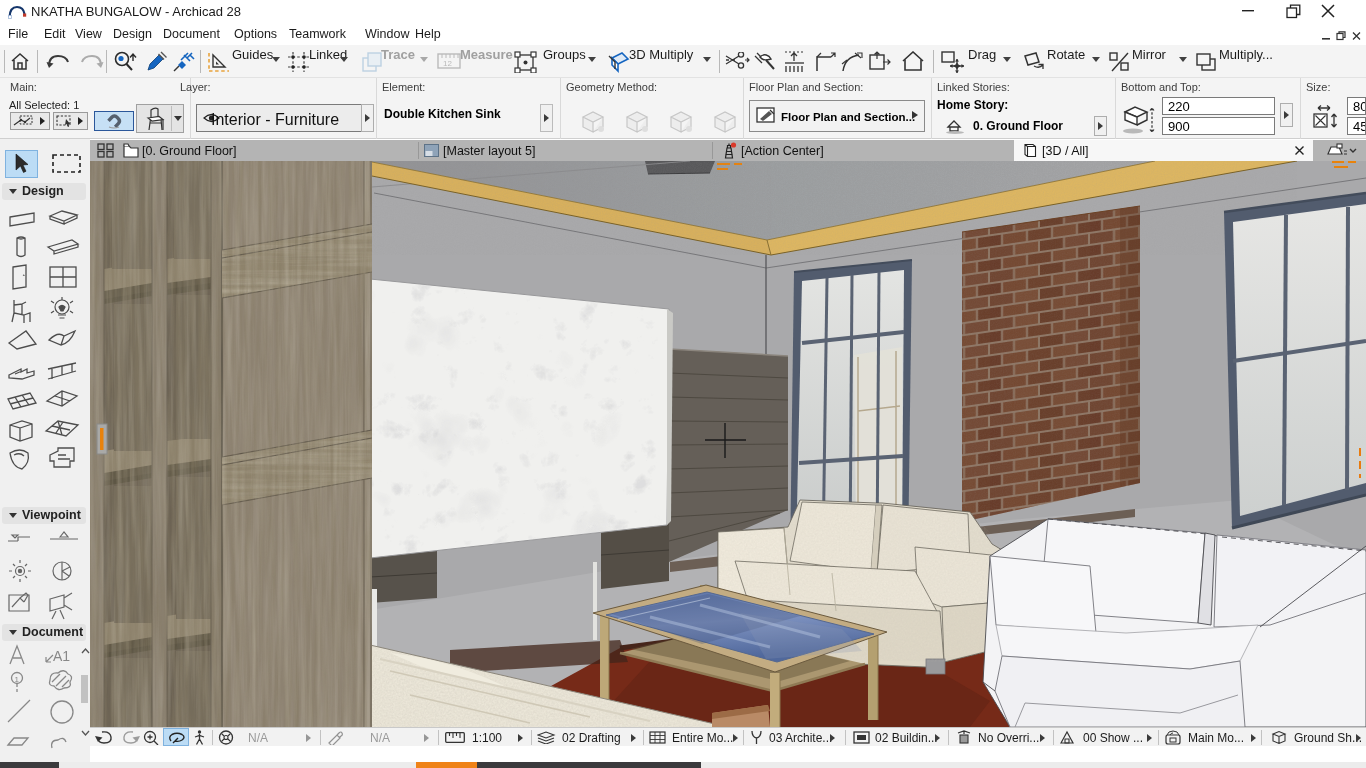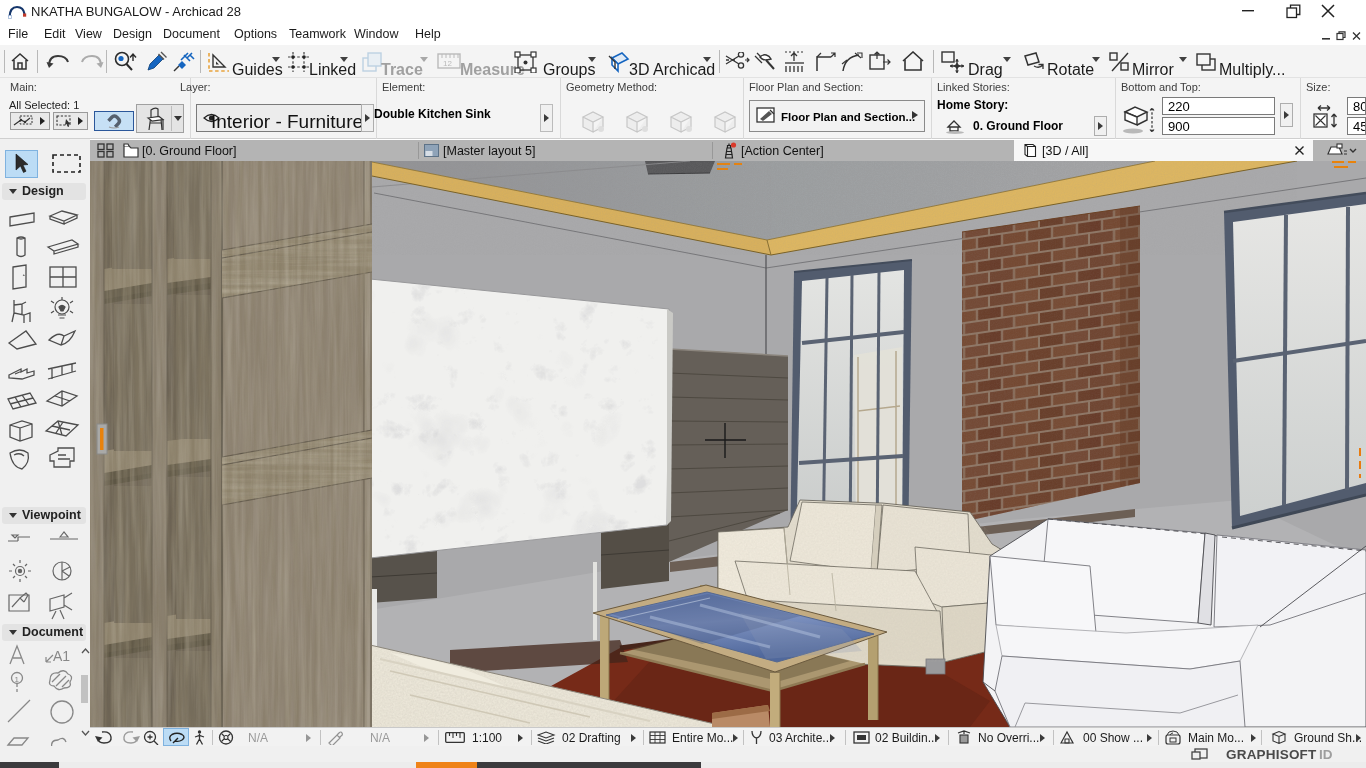--- a/index.html
+++ b/index.html
@@ -9,21 +9,21 @@
 #app { position:relative; width:1366px; height:768px; }
 
 #titlebar { left:0; top:0; width:1366px; height:23px; background:#fff; }
 #title-text { left:31px; top:4px; font-size:13px; color:#1b1b1b; }
 
 #menubar { left:0; top:23px; width:1366px; height:22px; background:#fff; }
 .menu-item { position:absolute; top:4px; font-size:12.5px; color:#1b1b1b; }
 
 #toolbar { left:0; top:45px; width:1366px; height:33px; background:#f4f4f4; border-bottom:1px solid #e2e2e2; }
 .tb-sep { position:absolute; top:5px; width:1px; height:23px; background:#b8b8b8; }
-.tb-label { position:absolute; top:16px; font-size:16px; color:#1b1b1b; }
+.tb-label { position:absolute; top:2px; font-size:13px; color:#1b1b1b; }
 .tb-label.dis { color:#a0a0a0;font-weight:bold; }
 .tb-arr { position:absolute; top:12px; width:0; height:0; border-left:4.5px solid transparent; border-right:4.5px solid transparent; border-top:5px solid #404040; }
 .tb-arr.dis { border-top-color:#a8a8a8; }
 
 #infobar { left:0; top:78px; width:1366px; height:61px; background:#f4f4f4; border-bottom:1px solid #cfcfcf; }
 .ib-sep { position:absolute; top:0; width:1px; height:61px; background:#d9d9d9; }
 .ib-label { position:absolute; top:3px; font-size:11px; color:#3c3c3c; }
 .ib-bold { position:absolute; font-size:12px; font-weight:bold; color:#000; }
 .flybtn { position:absolute; width:13px; background:#f0f0f0; border:1px solid #adadad; color:#333; text-align:center; }
 .flybtn .tri { position:absolute; left:3px; top:50%; margin-top:-4px; width:0; height:0; border-top:4px solid transparent; border-bottom:4px solid transparent; border-left:5px solid #3a3a3a; }
@@ -70,21 +70,21 @@
   </div>
 
   <div id="menubar" class="abs">
     <span class="menu-item" style="left:8px">File</span>
     <span class="menu-item" style="left:44px">Edit</span>
     <span class="menu-item" style="left:75px">View</span>
     <span class="menu-item" style="left:113px">Design</span>
     <span class="menu-item" style="left:163px">Document</span>
     <span class="menu-item" style="left:234px">Options</span>
     <span class="menu-item" style="left:289px">Teamwork</span>
-    <span class="menu-item" style="left:354px">Window</span>
+    <span class="menu-item" style="left:365px">Window</span>
     <span class="menu-item" style="left:415px">Help</span>
     <svg class="icon" style="left:1322px;top:8px" width="40" height="10" viewBox="0 0 40 10">
       <rect x="0" y="7" width="8" height="1.6" fill="#333"></rect>
       <rect x="15" y="2.5" width="6" height="6" fill="none" stroke="#333" stroke-width="1.2"></rect>
       <path d="M17 2.5 V0.8 H23 V6.5 H21" fill="none" stroke="#333" stroke-width="1.2"></path>
       <path d="M31 1.5 L38 8.5 M38 1.5 L31 8.5" stroke="#333" stroke-width="1.3"></path>
     </svg>
   </div>
 
   <div id="toolbar" class="abs">
@@ -154,21 +154,21 @@
       <rect x="17" y="17" width="5" height="5" fill="#fff" stroke="#333" stroke-width="1.2"></rect>
       <circle cx="11.5" cy="11.5" r="2" fill="#333"></circle>
     </svg>
     <span class="tb-label" style="left:543px">Groups</span>
     <div class="tb-arr" style="left:588px"></div>
     <svg class="icon" style="left:605px;top:5px" width="26" height="24" viewBox="0 0 26 24">
       <path d="M7 8 L17 3 L23 9 L13 14 Z" fill="#dfeaf6" stroke="#1565c0" stroke-width="1.6"></path>
       <path d="M7 8 L13 14 L13 21 L7 15 Z" fill="#fff" stroke="#1565c0" stroke-width="1.6"></path>
       <path d="M4 6 L10 12 L10 19" fill="none" stroke="#333" stroke-width="1.4"></path>
     </svg>
-    <span class="tb-label" style="left:629px">3D Archicad</span>
+    <span class="tb-label" style="left:629px">3D Multiply</span>
     <div class="tb-arr" style="left:703px"></div>
     <div class="tb-sep" style="left:719px"></div>
     <svg class="icon" style="left:725px;top:7px" width="25" height="20" viewBox="0 0 25 20">
       <path d="M1 4 L14 12 M1 12 L14 4" stroke="#333" stroke-width="1.3"></path>
       <circle cx="16" cy="13.5" r="2.6" fill="none" stroke="#333" stroke-width="1.3"></circle>
       <circle cx="16" cy="2.5" r="2.6" fill="none" stroke="#333" stroke-width="1.3"></circle>
       <path d="M1 8 H4 M7 8 H10" stroke="#333" stroke-width="1.3"></path>
       <path d="M20 8 L24 8 M22 6 L24 8 L22 10" fill="none" stroke="#333" stroke-width="1.2"></path>
     </svg>
     <svg class="icon" style="left:752px;top:6px" width="26" height="22" viewBox="0 0 26 22">
@@ -272,26 +272,26 @@
       <path d="M21 24 L21 13.5" stroke="#333" stroke-width="1.2" fill="none"></path>
     </svg>
     <div class="abs" style="left:171px;top:28px;width:1px;height:25px;background:#bdbdbd"></div>
     <div class="abs" style="left:174px;top:38px;width:0;height:0;border-left:4px solid transparent;border-right:4px solid transparent;border-top:5px solid #333"></div>
 
     <div class="abs" style="left:196px;top:26px;width:166px;height:28px;background:#ececec;border:1px solid #7a7a7a"></div>
     <svg class="icon" style="left:203px;top:34px" width="17" height="12" viewBox="0 0 17 12">
       <path d="M1 6 Q8.5 -1 16 6 Q8.5 13 1 6 Z" fill="none" stroke="#222" stroke-width="1.2"></path>
       <circle cx="8.5" cy="6" r="2.6" fill="#222"></circle>
     </svg>
-    <span class="abs" style="left:211px;top:33px;font-size:19px;color:#111">Interior - Furniture</span>
+    <span class="abs" style="left:211px;top:33px;font-size:16px;color:#111">Interior - Furniture</span>
     <div class="flybtn" style="left:361px;top:26px;height:28px">
         <div class="tri"></div>
       </div>
 
-    <span class="ib-bold" style="left:374px;top:29px">Double Kitchen Sink</span>
+    <span class="ib-bold" style="left:384px;top:29px">Double Kitchen Sink</span>
     <div class="flybtn" style="left:540px;top:26px;height:28px;border-color:#bbb">
         <div class="tri"></div>
       </div>
 
     <svg class="icon" style="left:581px;top:29px" width="160" height="28" viewBox="0 0 160 28" opacity="0.5">
       <g fill="#e8e8e8" stroke="#9a9a9a" stroke-width="1.2">
         <path d="M2 10 L12 5 L22 10 L12 15 Z M2 10 V20 L12 25 V15 M22 10 V20 L12 25"></path>
         <path d="M46 10 L56 5 L66 10 L56 15 Z M46 10 V20 L56 25 V15 M66 10 V20 L56 25"></path>
         <path d="M90 10 L100 5 L110 10 L100 15 Z M90 10 V20 L100 25 V15 M110 10 V20 L100 25"></path>
         <path d="M134 10 L144 5 L154 10 L144 15 Z M134 10 V20 L144 25 V15 M154 10 V20 L144 25"></path>
@@ -843,26 +843,18 @@
     <span class="sb-text" style="left:1098px">Main Mo...</span>
     <div class="sb-arr" style="left:1161px"></div>
     <div class="sb-sep" style="left:1171px"></div>
     <svg class="icon" style="left:1181px;top:2px" width="16" height="15" viewBox="0 0 16 15">
       <path d="M2 4 L8 1.5 L14 4 L8 6.5 Z M2 4 V11 L8 13.5 L14 11 V4 M8 6.5 V13.5" fill="none" stroke="#333" stroke-width="1.1"></path>
     </svg>
     <span class="sb-text" style="left:1204px">Ground Sh...</span>
     <div class="sb-arr" style="left:1266px"></div>
   </div>
 
-  <div id="bottombar" class="abs">
-    <svg class="icon" style="left:1190px;top:2px" width="20" height="13" viewBox="0 0 20 13">
-      <rect x="5" y="1" width="12" height="9" fill="none" stroke="#444" stroke-width="1.3"></rect>
-      <rect x="2" y="4" width="8" height="7" fill="#f0f0f0" stroke="#444" stroke-width="1.3"></rect>
-    </svg>
-    <span class="abs" style="left:1226px;top:1px;font-size:13.5px;letter-spacing:0.2px;color:#4a4a4a;font-weight:bold">GRAPHISOFT</span>
-    <span class="abs" style="left:1319px;top:1px;font-size:13.5px;color:#9e9e9e;font-weight:bold">ID</span>
-  </div>
   <div id="strip" class="abs">
     <div class="abs" style="left:0;top:0;width:59px;height:6px;background:#3b3b3d"></div>
     <div class="abs" style="left:416px;top:0;width:61px;height:6px;background:#ef8318"></div>
     <div class="abs" style="left:477px;top:0;width:224px;height:6px;background:#3b3b3d"></div>
   </div>
 </div>
 
 </body></html>

